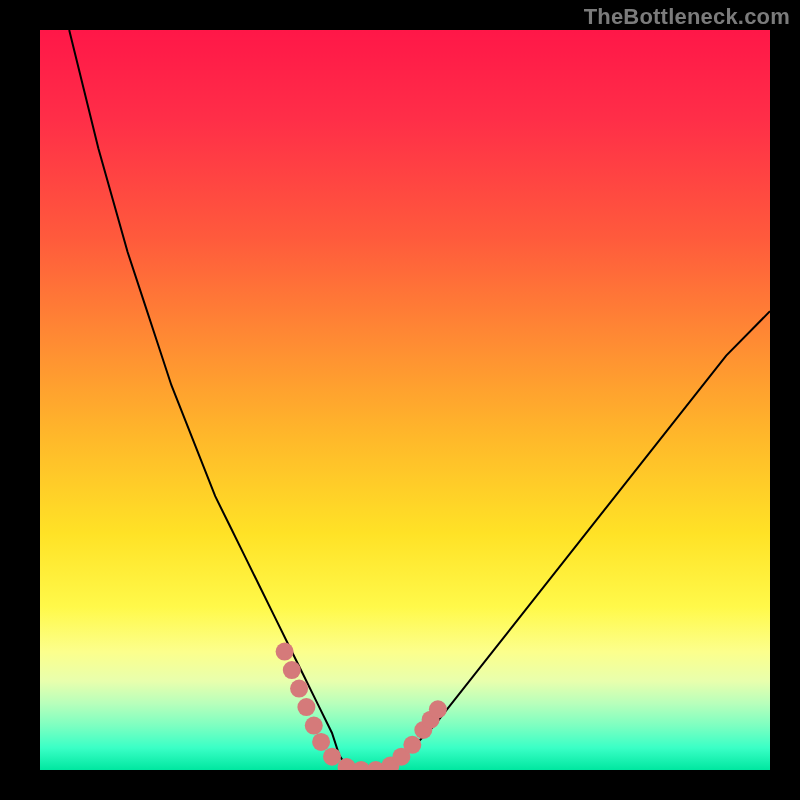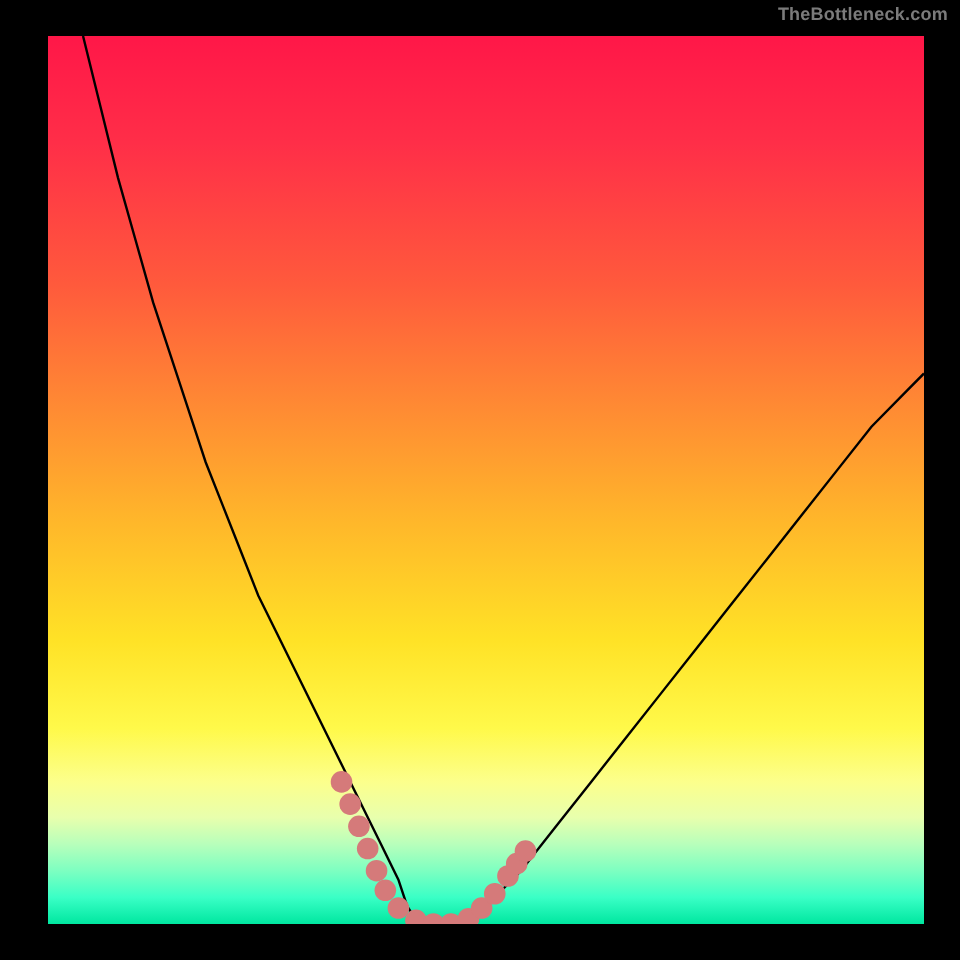--- a/index.html
+++ b/index.html
@@ -12,21 +12,21 @@
           #ff8b33 42%,
           #ffb82a 55%,
           #ffe226 68%,
           #fff94a 78%,
           #fcff8c 84%,
           #e8ffad 88%,
           #b8ffbb 91%,
           #7dffc1 94%,
           #3affc6 97%,
           #00e7a0 100%);}
-  .wm{position:absolute;right:10px;top:4px;color:#7b7b7b;font-size:15px;font-weight:600;letter-spacing:.2px}
+  .wm{position:absolute;right:10px;top:4px;color:#7b7b7b;font-size:22px;font-weight:600;letter-spacing:.2px}
   svg.curve{position:absolute;left:40px;top:30px;width:730px;height:740px}
 </style>
 </head>
 <body>
 
 <div class="frame">
   <div class="plot"></div>
 
   <svg class="curve" viewBox="0 0 730 740" preserveAspectRatio="none">
     <path id="main-curve" fill="none" stroke="#000000" stroke-width="2" d="M29.2 0.0 L43.8 59.2 L58.4 118.4 L73.0 170.2 L87.6 222.0 L102.2 266.4 L116.8 310.8 L131.4 355.2 L146.0 392.2 L160.6 429.2 L175.2 466.2 L189.8 495.8 L204.4 525.4 L219.0 555.0 L233.6 584.6 L248.2 614.2 L262.8 643.8 L277.4 673.4 L292.0 703.0 L299.3 725.2 L306.6 736.3 L321.2 740.0 L335.8 740.0 L350.4 736.3 L365.0 725.2 L394.2 695.6 L423.4 658.6 L452.6 621.6 L481.8 584.6 L511.0 547.6 L540.2 510.6 L569.4 473.6 L598.6 436.6 L627.8 399.6 L657.0 362.6 L686.2 325.6 L715.4 296.0 L730.0 281.2"></path>

